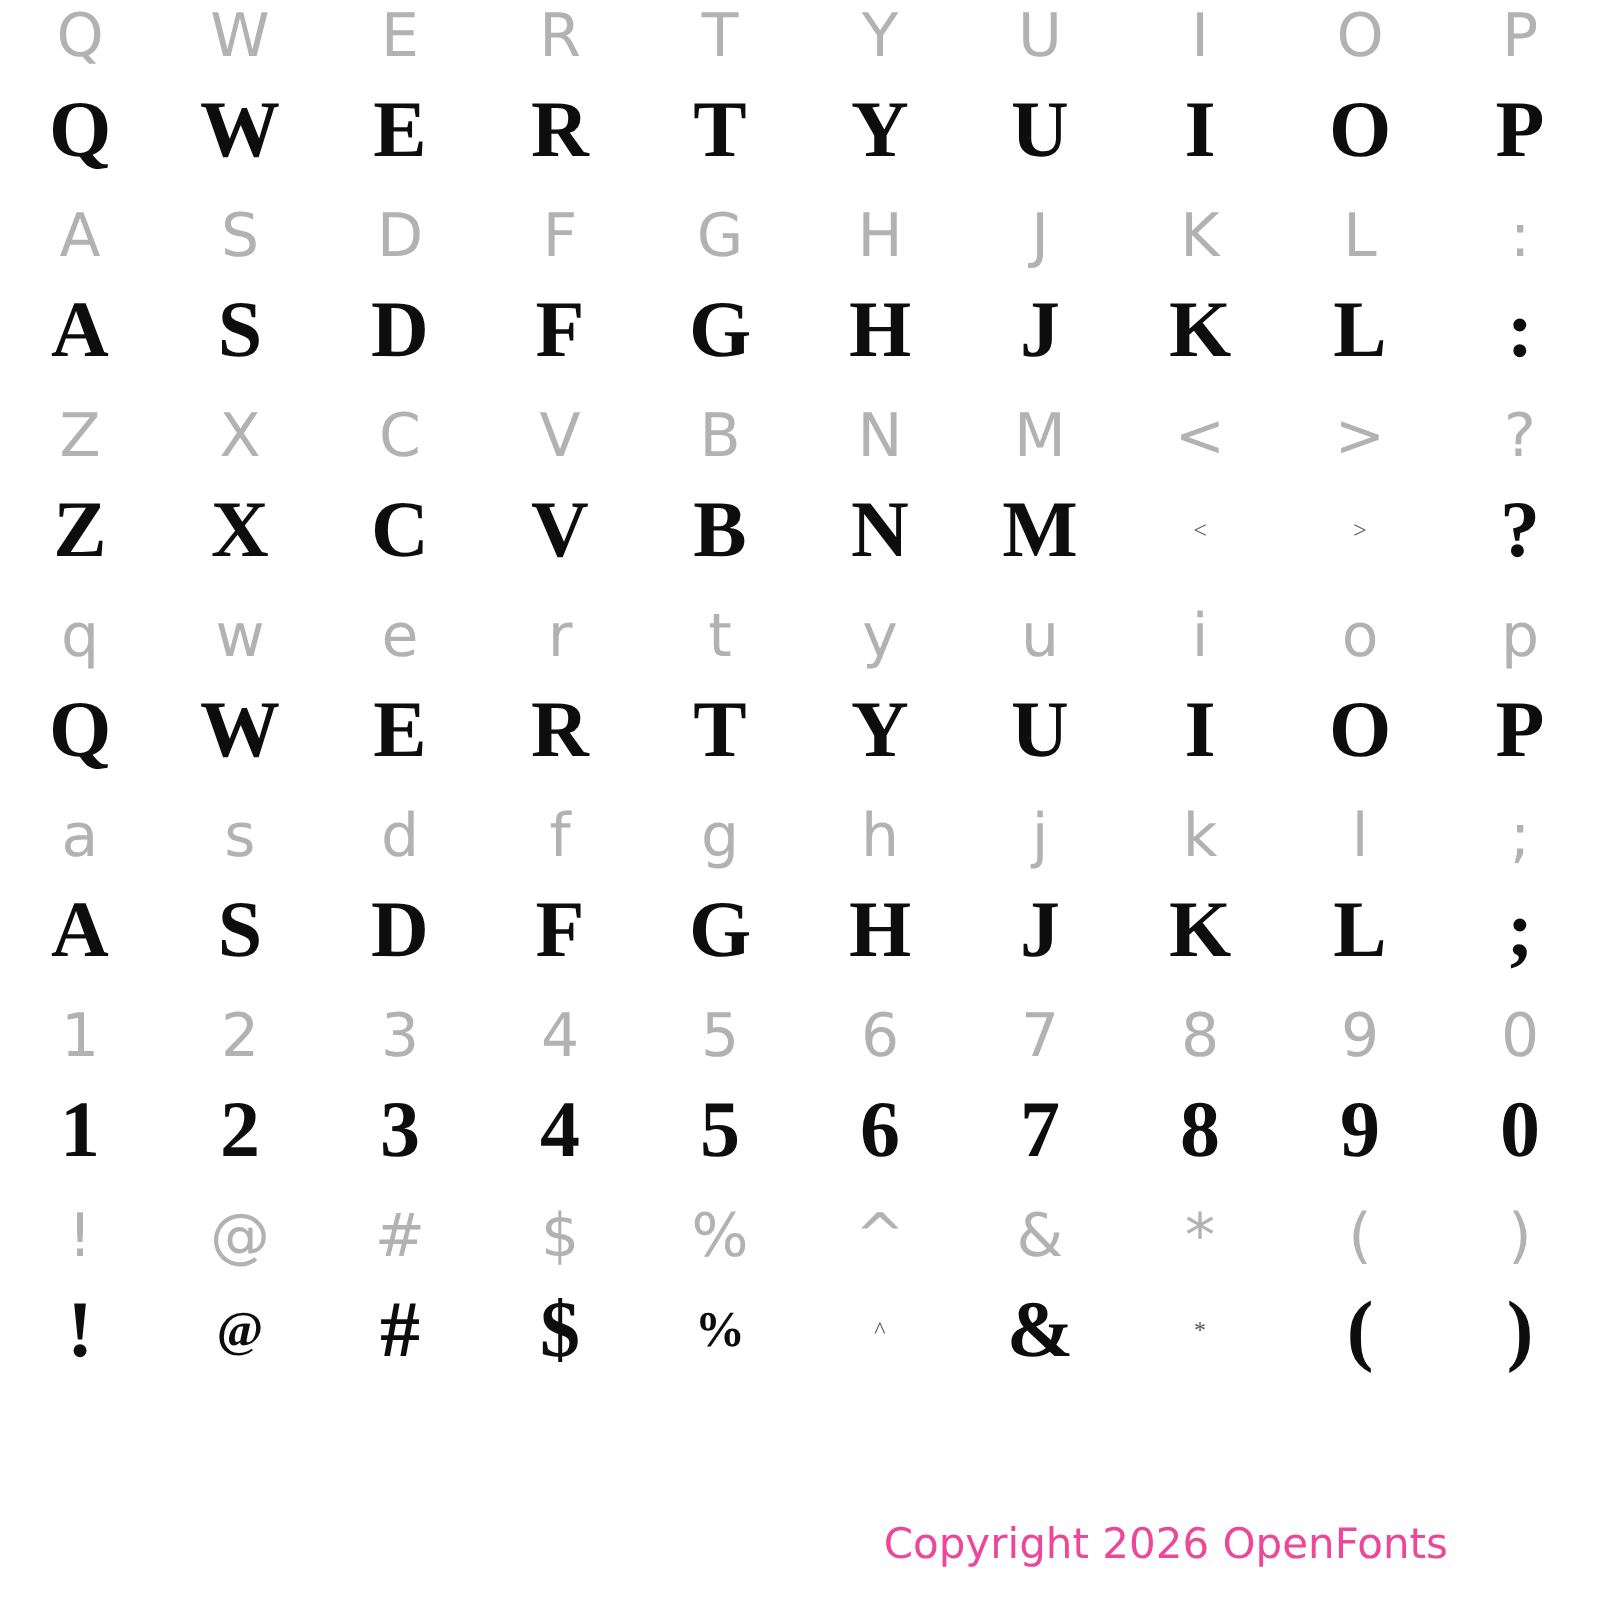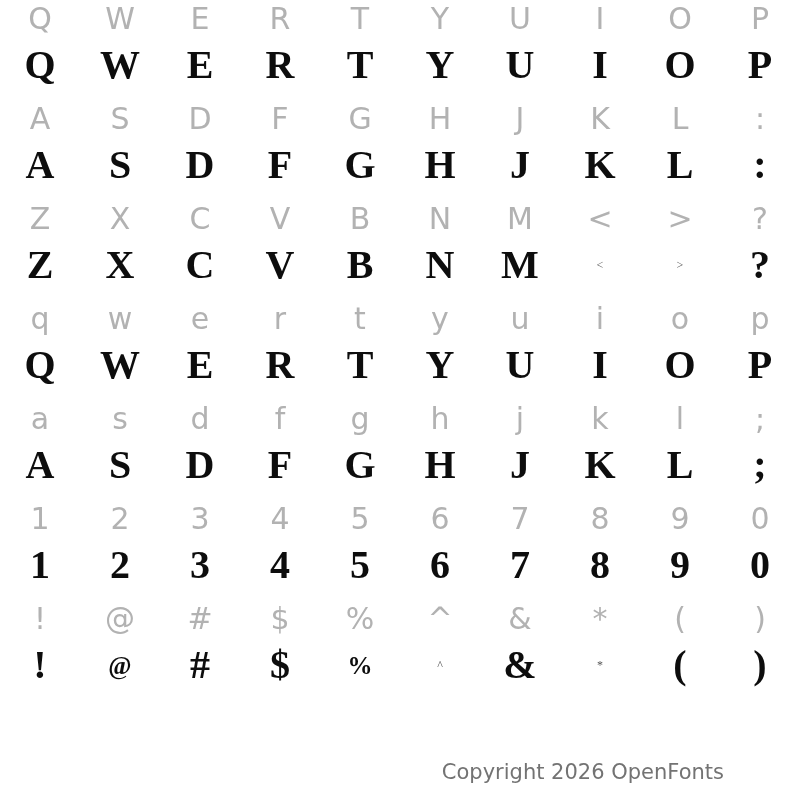--- a/index.html
+++ b/index.html
@@ -51,21 +51,21 @@
     font-weight: 400;
   }
   
   .glyph-row.specimen .g-med {
     font-size: 25px;
   }
   .copyright {
     position: absolute;
     top: 759px;
     right: 76px;
-    color: #737373;
+    color: #ec4899;
     font-size: 21px;
     line-height: 26px;
     font-family: "DejaVu Sans", sans-serif;
   }
 </style>
 </head>
 <body>
 
 <main class="specimen-sheet">
   <div id="glyph-grid">

